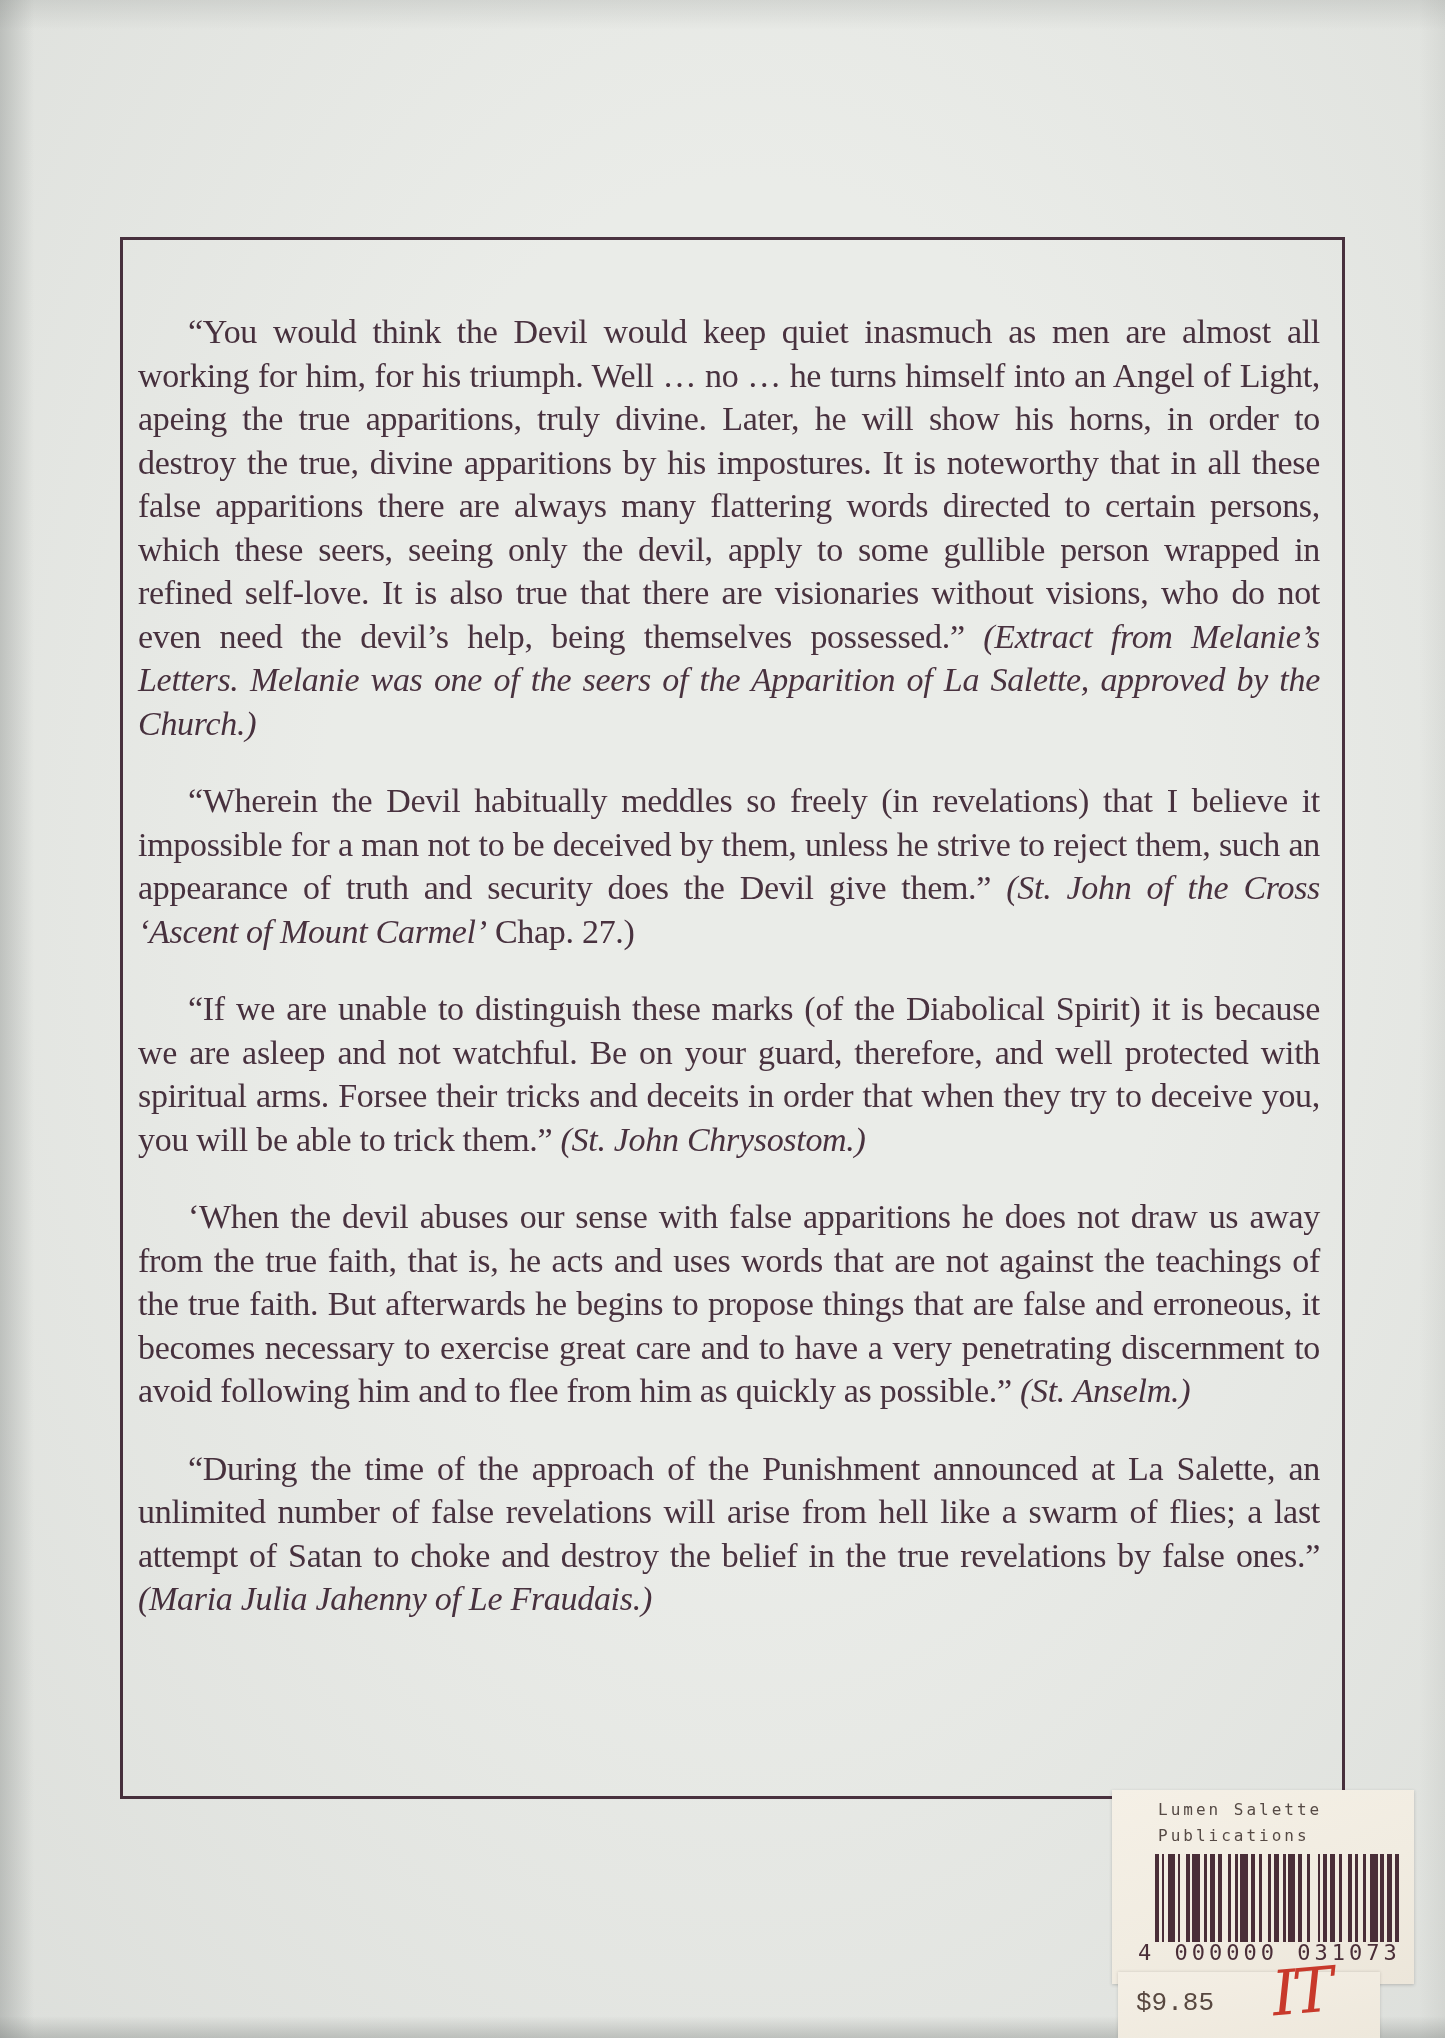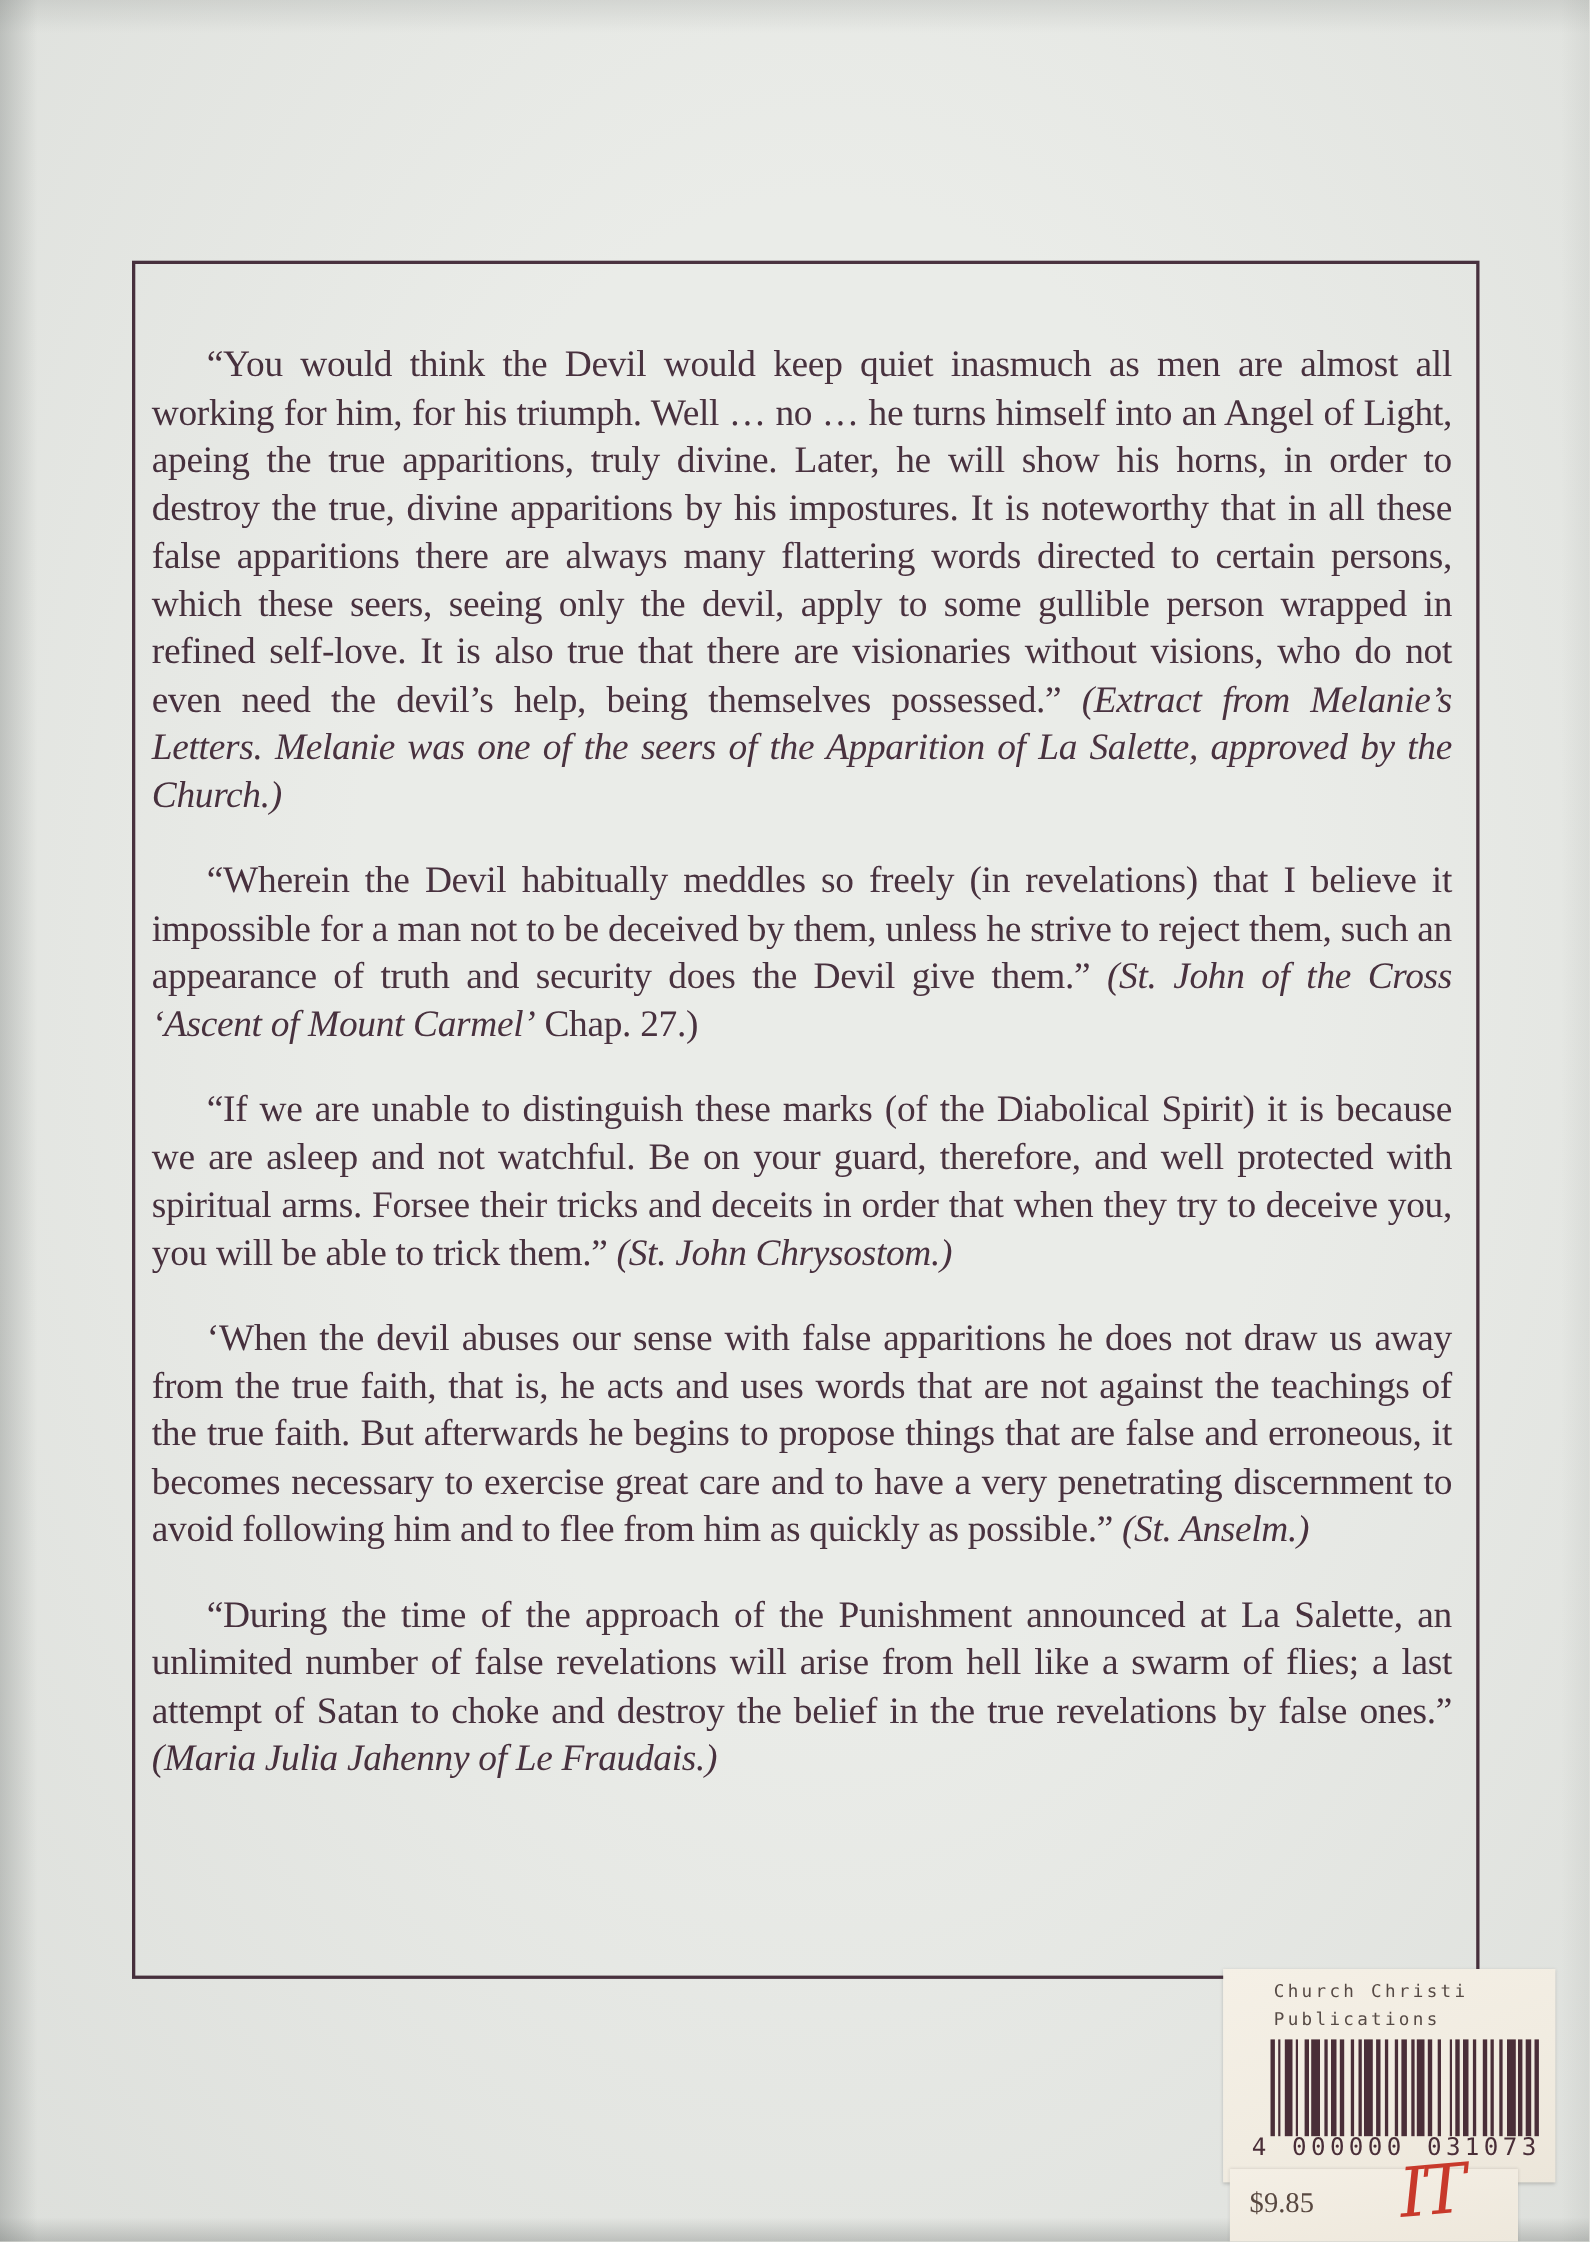--- a/index.html
+++ b/index.html
@@ -72,21 +72,21 @@
   .price-sticker{
     position:absolute;
     left:1118px;top:1972px;
     width:262px;height:66px;
     background:linear-gradient(170deg,#f4efe5,#eee8dc);
     box-shadow:0 0 3px rgba(60,60,55,0.2);
     z-index:3;
   }
   .price{
     position:absolute;left:18px;top:16px;
-    font-family:Liberation Serif, serif;
+    font-family:Liberation Mono, monospace;
     font-size:26px;color:#584840;
   }
   .handwriting{
     position:absolute;
     left:1272px;top:1955px;
     font-family:"DejaVu Serif", serif;
     font-style:italic;
     font-size:62px;
     color:#c8392b;
     transform:rotate(-5deg);
@@ -103,21 +103,21 @@
     <div>
         <p class="para"><span class="quote">“You would think the Devil would keep quiet inasmuch as men are almost all working for him, for his triumph. Well … no … he turns himself into an Angel of Light, apeing the true apparitions, truly divine. Later, he will show his horns, in order to destroy the true, divine apparitions by his impostures. It is noteworthy that in all these false apparitions there are always many flattering words directed to certain persons, which these seers, seeing only the devil, apply to some gullible person wrapped in refined self-love. It is also true that there are visionaries without visions, who do not even need the devil’s help, being themselves possessed.” </span><span class="attr">(Extract from Melanie’s Letters. Melanie was one of the seers of the Apparition of La Salette, approved by the Church.)</span></p>
         <p class="para"><span class="quote">“Wherein the Devil habitually meddles so freely (in revelations) that I believe it impossible for a man not to be deceived by them, unless he strive to reject them, such an appearance of truth and security does the Devil give them.” </span><span class="attr">(St. John of the Cross ‘Ascent of Mount Carmel’</span><span class="quote"> Chap. 27.)</span></p>
         <p class="para"><span class="quote">“If we are unable to distinguish these marks (of the Diabolical Spirit) it is because we are asleep and not watchful. Be on your guard, therefore, and well protected with spiritual arms. Forsee their tricks and deceits in order that when they try to deceive you, you will be able to trick them.” </span><span class="attr">(St. John Chrysostom.)</span></p>
         <p class="para"><span class="quote">‘When the devil abuses our sense with false apparitions he does not draw us away from the true faith, that is, he acts and uses words that are not against the teachings of the true faith. But afterwards he begins to propose things that are false and erroneous, it becomes necessary to exercise great care and to have a very penetrating discernment to avoid following him and to flee from him as quickly as possible.” </span><span class="attr">(St. Anselm.)</span></p>
         <p class="para"><span class="quote">“During the time of the approach of the Punishment announced at La Salette, an unlimited number of false revelations will arise from hell like a swarm of flies; a last attempt of Satan to choke and destroy the belief in the true revelations by false ones.” </span><span class="attr">(Maria Julia Jahenny of Le Fraudais.)</span></p>
       </div>
   </div>
 
   <div class="sticker">
-    <div class="pub-line l1">Church Christi</div>
+    <div class="pub-line l1">Lumen Salette</div>
     <div class="pub-line l2">Publications</div>
     <div class="barcode">
         <div class="bar" style="flex-grow: 3;"></div>
         <div class="gap" style="flex-grow: 2;"></div>
         <div class="bar" style="flex-grow: 2;"></div>
         <div class="gap" style="flex-grow: 3;"></div>
         <div class="bar" style="flex-grow: 5;"></div>
         <div class="gap" style="flex-grow: 2;"></div>
         <div class="bar" style="flex-grow: 2;"></div>
         <div class="gap" style="flex-grow: 4;"></div>

